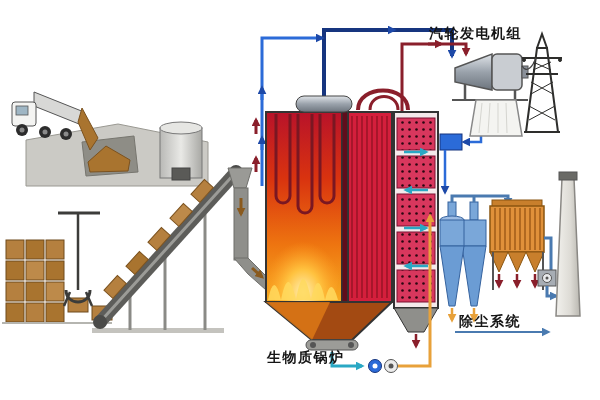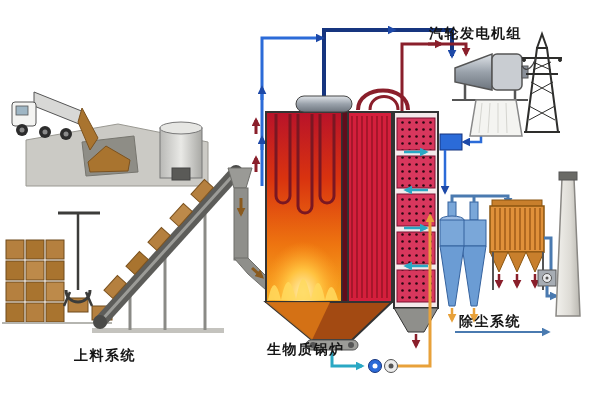--- a/index.html
+++ b/index.html
@@ -272,17 +272,16 @@
   <g>
     <polyline points="332,352 332,366 362,366" fill="none" stroke="#2aa8c4" stroke-width="3" marker-end="url(#mC)"></polyline>
     <circle cx="375" cy="366" r="6.5" fill="#2b6bd8" stroke="#16357f"></circle>
         <circle cx="375" cy="366" r="2.5" fill="#fff"></circle>
     <circle cx="391" cy="366" r="6.5" fill="#ececec" stroke="#555"></circle>
         <circle cx="391" cy="366" r="2.5" fill="#555"></circle>
     <polyline points="398,366 430,366 430,216" fill="none" stroke="#e8a13a" stroke-width="3" marker-end="url(#mO)"></polyline>
   </g>
 </svg>
 
-  <div class="lbl" style="left:74px;top:347px;">上料系统</div>
-  <div class="lbl" style="left:267px;top:341px;">生物质锅炉</div>
+  <div class="lbl" style="left:267px;top:349px;">生物质锅炉</div>
   <div class="lbl" style="left:429px;top:25px;">汽轮发电机组</div>
   <div class="lbl" style="left:459px;top:313px;">除尘系统</div>
 </div>
 
 </body></html>

